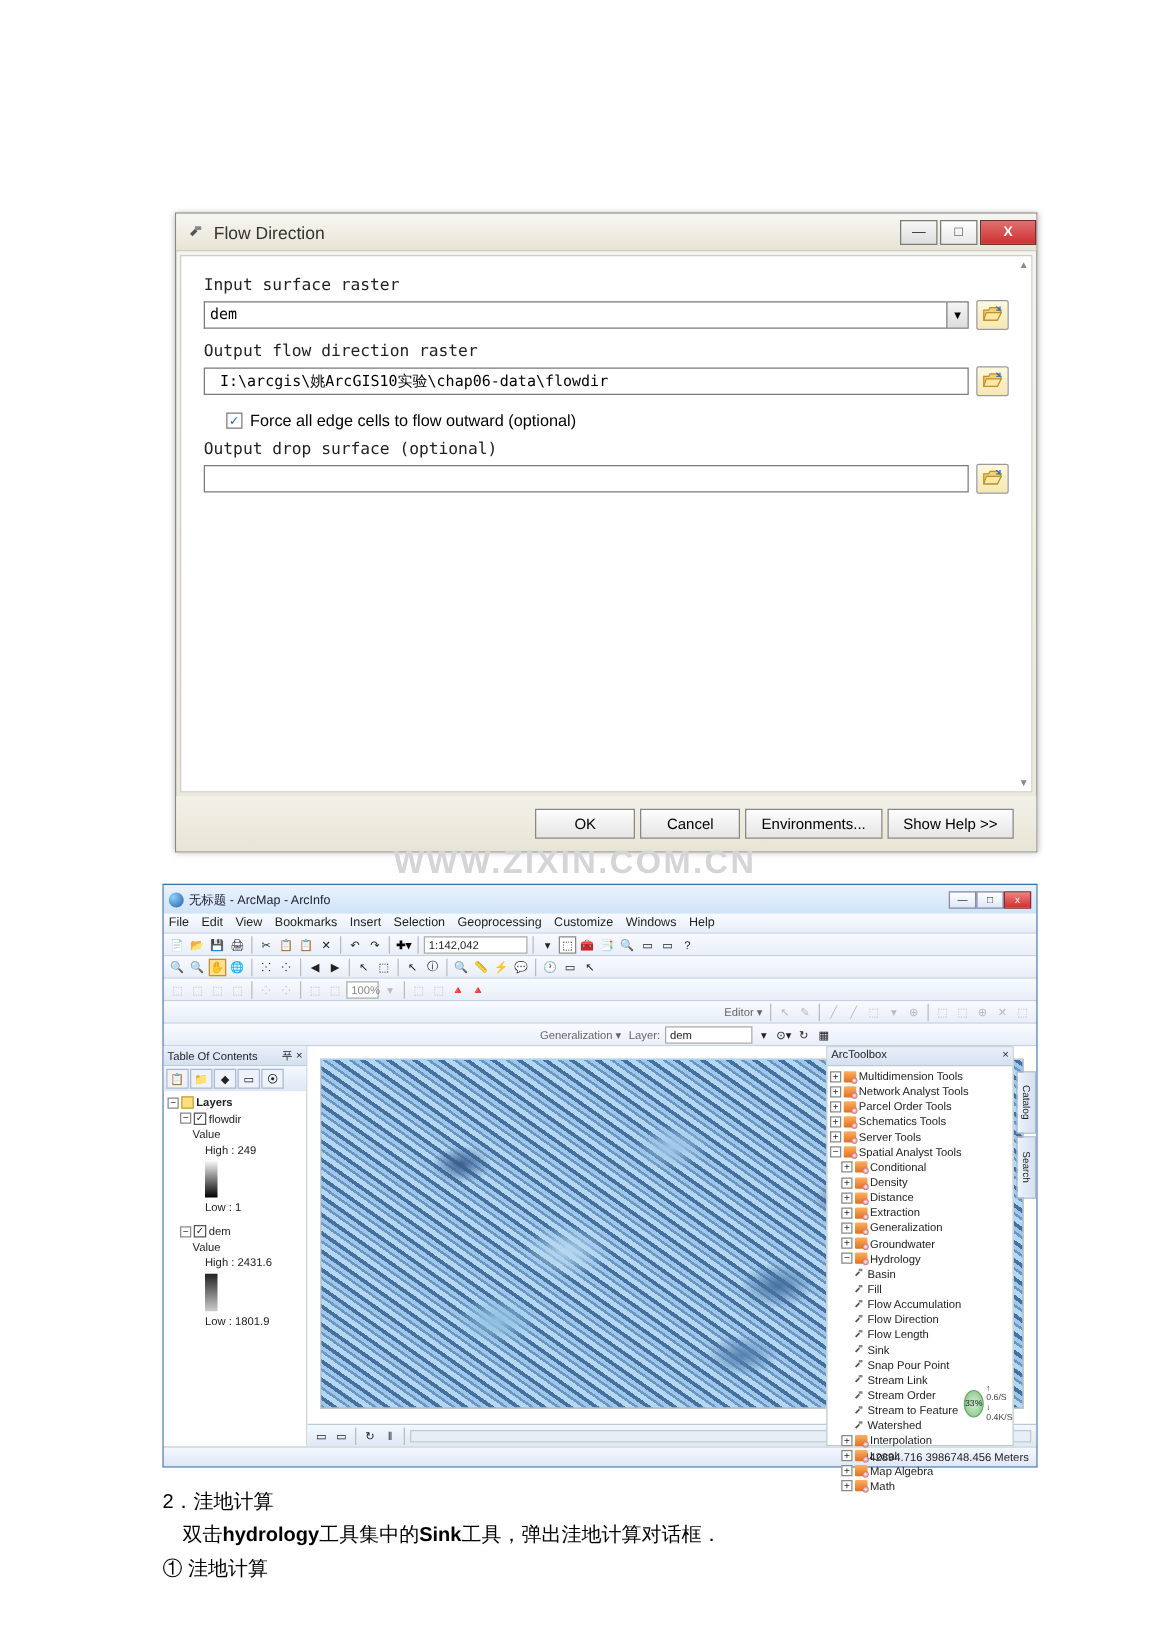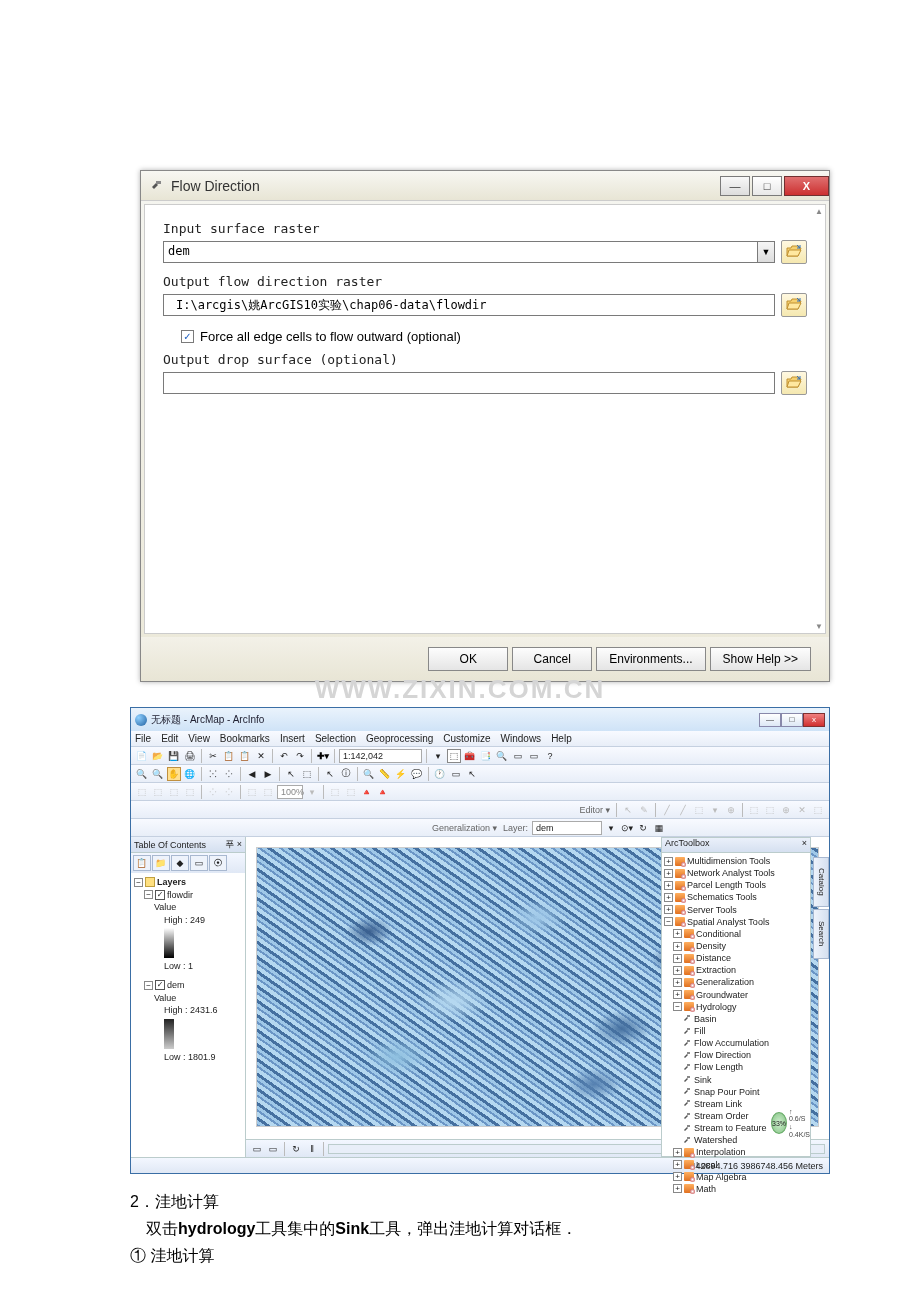--- a/index.html
+++ b/index.html
@@ -380,21 +380,21 @@
             <span>Multidimension Tools</span>
           </div>
           <div class="atb-node lv0">
             <span class="expander">+</span>
             <span class="tb-icon"></span>
             <span>Network Analyst Tools</span>
           </div>
           <div class="atb-node lv0">
             <span class="expander">+</span>
             <span class="tb-icon"></span>
-            <span>Parcel Length Tools</span>
+            <span>Parcel Order Tools</span>
           </div>
           <div class="atb-node lv0">
             <span class="expander">+</span>
             <span class="tb-icon"></span>
             <span>Schematics Tools</span>
           </div>
           <div class="atb-node lv0">
             <span class="expander">+</span>
             <span class="tb-icon"></span>
             <span>Server Tools</span>

